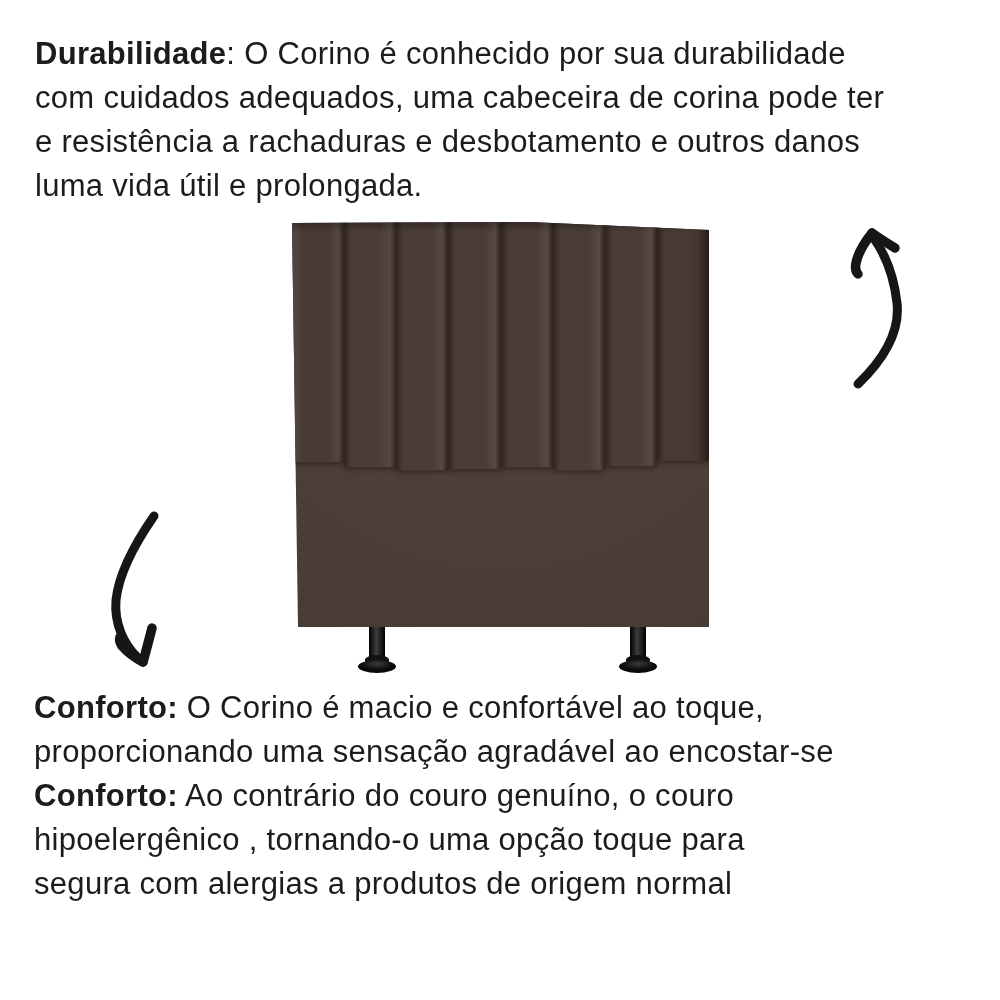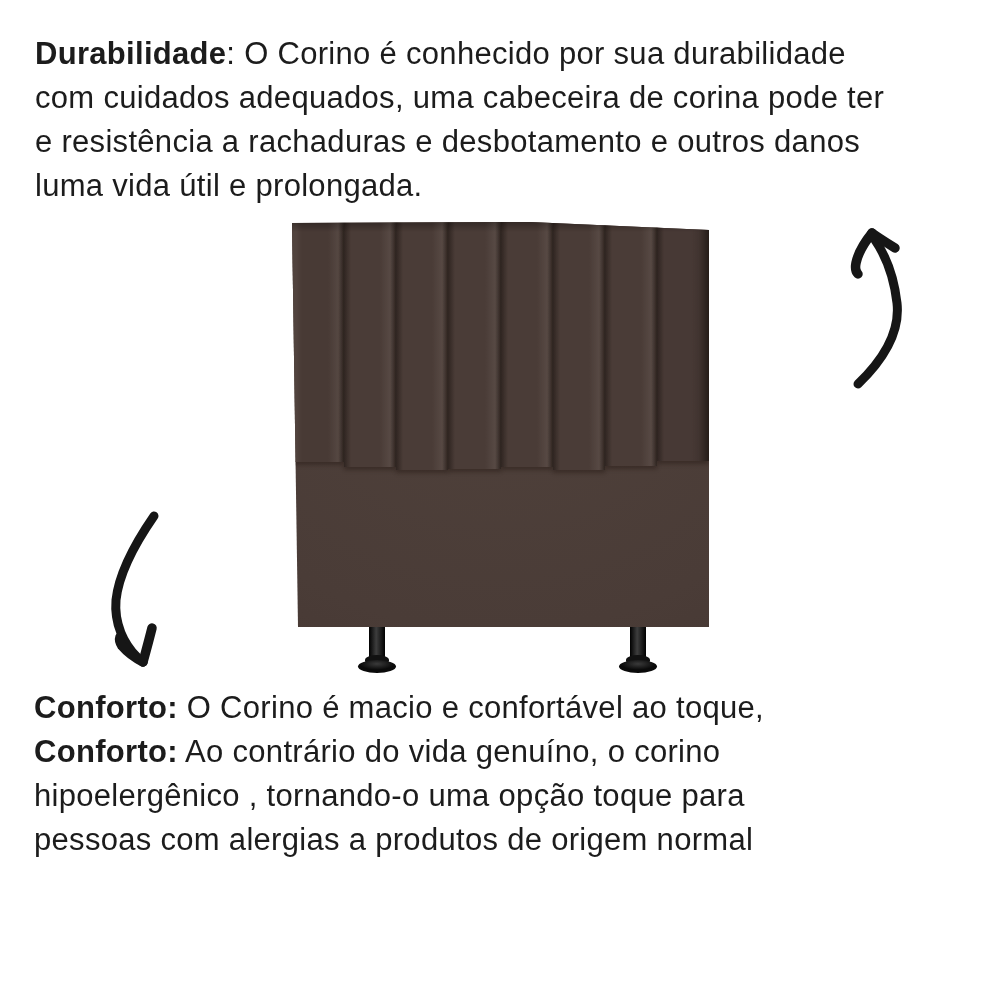--- a/index.html
+++ b/index.html
@@ -121,18 +121,19 @@
     </g>
     <g>
       <path class="arrow-main" d="M154,516 C136,542 119,572 116,600 C114,624 124,644 137,657"></path>
       <path class="arrow-barb" d="M143,662 C135,658 128,653 122,646 C120,643 119,640 120,637"></path>
       <path class="arrow-barb" d="M143,662 C146,651 149,640 152,628"></path>
     </g>
   </svg>
 
   <div class="para para-bottom">
     <div class="line"><span class="b">Conforto:</span><span> O Corino é macio e confortável ao toque,</span></div>
-    <div class="line"><span class="b">Conforto:</span><span> Ao contrário do vida genuíno, o corino</span></div>
+    <div class="line">proporcionando uma sensação agradável ao encostar-se</div>
+    <div class="line"><span class="b">Conforto:</span><span> Ao contrário do couro genuíno, o couro</span></div>
     <div class="line">hipoelergênico , tornando-o uma opção toque para</div>
-    <div class="line">pessoas com alergias a produtos de origem normal</div>
+    <div class="line">segura com alergias a produtos de origem normal</div>
   </div>
 
 </div>
 
 </body></html>

